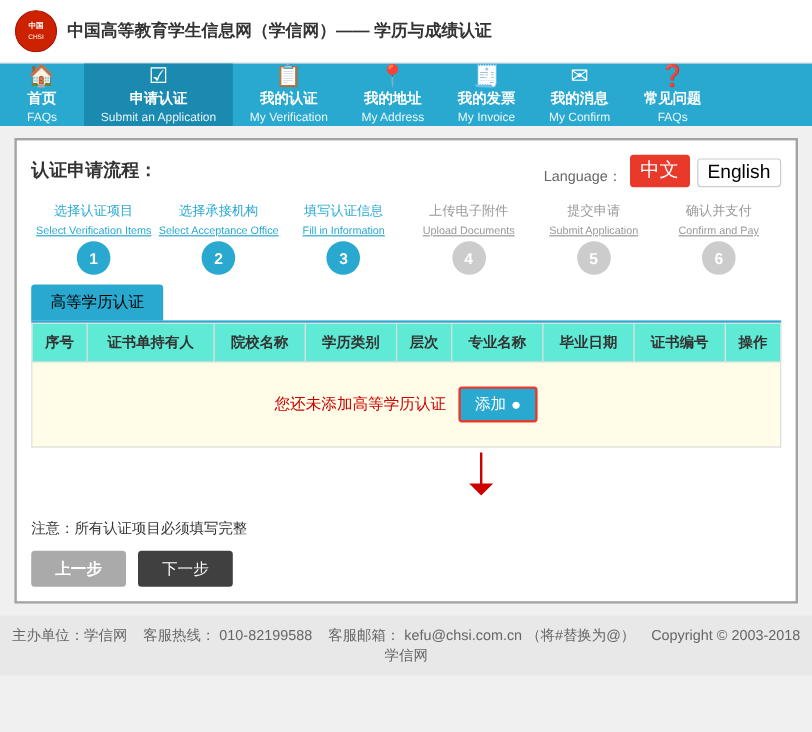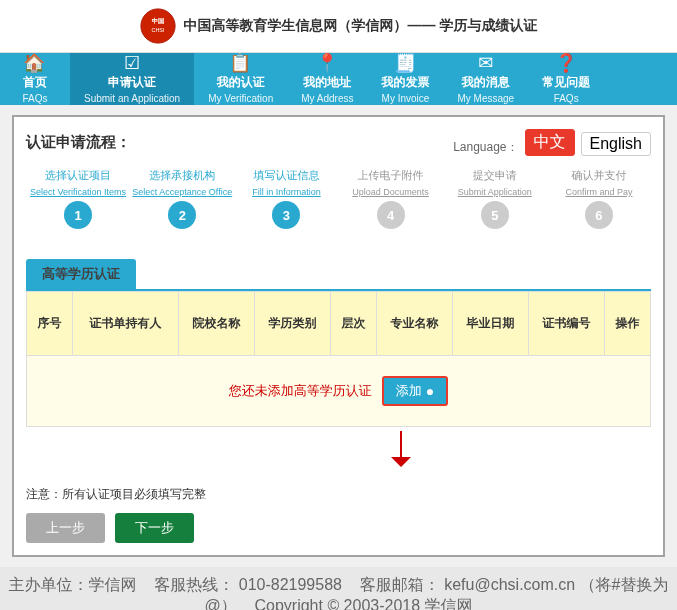--- a/index.html
+++ b/index.html
@@ -17,21 +17,20 @@
       display: flex;
       align-items: center;
       padding: 8px 12px;
       border-bottom: 1px solid #ddd;
     }
     .logo-area {
       display: flex;
       align-items: center;
       gap: 8px;
       flex: 1;
-      justify-content: center;
     }
     .logo-icon {
       width: 36px;
       height: 36px;
     }
     .header-right {
       font-size: 12px;
       color: #666;
       display: flex;
       gap: 8px;
@@ -112,21 +111,21 @@
     .lang-btn.active {
       background: #e8392a;
       color: #fff;
       border-color: #e8392a;
     }
 
     
     .steps-container {
       display: flex;
       align-items: center;
-      margin-bottom: 30px;
+      margin-bottom: 8px;
       position: relative;
     }
     .step {
       display: flex;
       flex-direction: column;
       align-items: center;
       flex: 1;
       position: relative;
     }
     .step-label-cn {
@@ -166,38 +165,37 @@
 
     
     .tab-bar {
       border-bottom: 2px solid #29a9d0;
       margin-bottom: 0;
     }
     .tab {
       display: inline-block;
       padding: 6px 16px;
       background: #29a9d0;
-      color: #404040;
+      color: #000000;
       font-size: 13px;
       cursor: pointer;
       border-radius: 3px 3px 0 0;
-      font-weight: bold;
     }
 
     
     .data-table {
       width: 100%;
       border-collapse: collapse;
       margin-top: 0;
       border: 1px solid #ddd;
     }
     .data-table th {
-      background: #fef9c3;
+      background: #5eead4;
       border: 1px solid #ddd;
-      padding: 23px 6px;
+      padding: 7px 6px;
       font-size: 12px;
       color: #333;
       text-align: center;
     }
     .data-table td {
       border: 1px solid #ddd;
       padding: 7px 6px;
       font-size: 12px;
       text-align: center;
     }
@@ -243,37 +241,38 @@
       gap: 10px;
     }
     .btn-prev {
       background: #aaa;
       color: #fff;
       border: none;
       padding: 6px 20px;
       border-radius: 3px;
       cursor: pointer;
       font-size: 13px;
+      font-weight: bold;
     }
     .btn-next {
-      background: #15803d;
+      background: #404040;
       color: #fff;
       border: none;
       padding: 6px 20px;
       border-radius: 3px;
       cursor: pointer;
       font-size: 13px;
     }
 
     
     .footer {
       background: #e8e8e8;
       text-align: center;
       padding: 8px;
-      font-size: 16px;
+      font-size: 12px;
       color: #666;
       margin-top: 10px;
     }
   </style>
 </head>
 <body>
 
 <div class="header">
   <div class="logo-area">
     <svg class="logo-icon" viewBox="0 0 40 40">
@@ -307,21 +306,21 @@
     <span class="nav-label-en">My Address</span>
   </div>
   <div class="nav-item">
     <span class="nav-icon">🧾</span>
     <span class="nav-label-cn">我的发票</span>
     <span class="nav-label-en">My Invoice</span>
   </div>
   <div class="nav-item">
     <span class="nav-icon">✉</span>
     <span class="nav-label-cn">我的消息</span>
-    <span class="nav-label-en">My Message</span>
+    <span class="nav-label-en">My Confirm</span>
   </div>
   <div class="nav-item">
     <span class="nav-icon">❓</span>
     <span class="nav-label-cn">常见问题</span>
     <span class="nav-label-en">FAQs</span>
   </div>
 </div>
 
 <div class="main-content">
 

